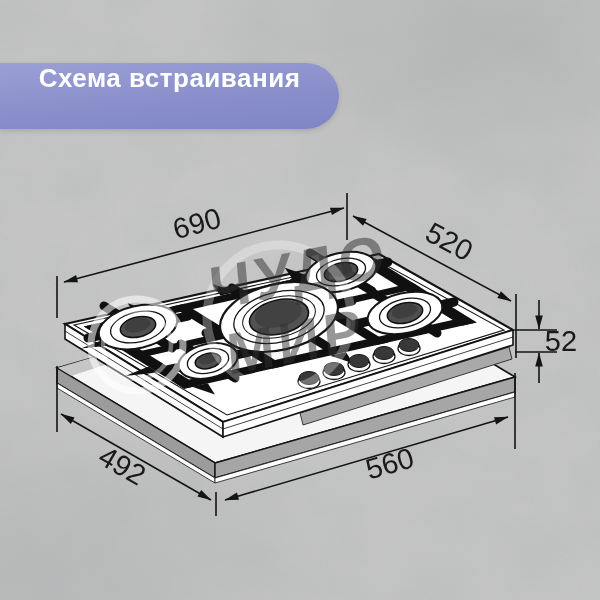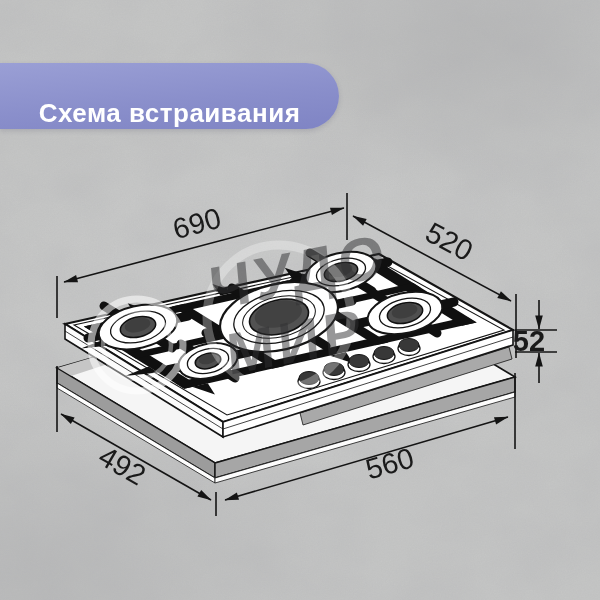--- a/index.html
+++ b/index.html
@@ -10,21 +10,21 @@
       radial-gradient(420px 260px at 80% 6%, rgba(120,120,125,.20), transparent 62%),
       radial-gradient(500px 300px at 6% 96%, rgba(115,115,120,.16), transparent 60%),
       radial-gradient(520px 340px at 46% 50%, rgba(255,255,255,.14), transparent 62%),
       #c7c8c7;
   }
   .stage svg{position:absolute;left:0;top:0;z-index:1;}
   .banner{
     position:absolute;left:0;top:63px;width:339px;height:66px;z-index:20;
     background:linear-gradient(175deg,#9a9fd5 0%,#8a8fcb 55%,#7f84c4 100%);
     border-radius:0 33px 33px 0;
-    display:flex;align-items:flex-end;justify-content:center;
+    display:flex;align-items:flex-start;justify-content:center;
     box-shadow:0 2px 5px rgba(60,60,90,.18);
   }
   .banner span{
     color:#ffffff;font-size:26px;font-weight:bold;letter-spacing:.5px;
   }
   .dim-label{
     position:absolute;z-index:10;color:#1a1a1a;font-size:29px;
     white-space:nowrap;transform-origin:center center;
   }
   .wm-text{
@@ -188,21 +188,21 @@
       <line x1="515" y1="330" x2="557" y2="330" stroke-width="1.3"></line>
       <line x1="515" y1="352" x2="557" y2="352" stroke-width="1.3"></line>
     </g>
   </svg>
 
   <div class="wm-text" style="left:299px;top:272px;font-size:60px;transform:translate(-50%,-50%) rotate(-11deg) skewX(-6deg);">ЧУДО</div>
   <div class="wm-text" style="left:296px;top:341px;font-size:58px;transform:translate(-50%,-50%) rotate(-11deg) skewX(-6deg);">МИР</div>
 
   <div class="dim-label" style="left:197px;top:224px;transform:translate(-50%,-50%) rotate(-15deg);">690</div>
   <div class="dim-label" style="left:449px;top:242px;transform:translate(-50%,-50%) rotate(28deg);">520</div>
-  <div class="dim-label" style="left:529px;top:341px;transform:translate(-50%,-50%);font-weight:bold;">52</div>
+  <div class="dim-label" style="left:561px;top:341px;transform:translate(-50%,-50%);">52</div>
   <div class="dim-label" style="left:122px;top:466px;transform:translate(-50%,-50%) rotate(30deg);">492</div>
   <div class="dim-label" style="left:390px;top:464px;transform:translate(-50%,-50%) rotate(-16deg);">560</div>
 
   <div class="banner">
     <span>Схема встраивания</span>
   </div>
 
 </div>
 
 </body></html>

